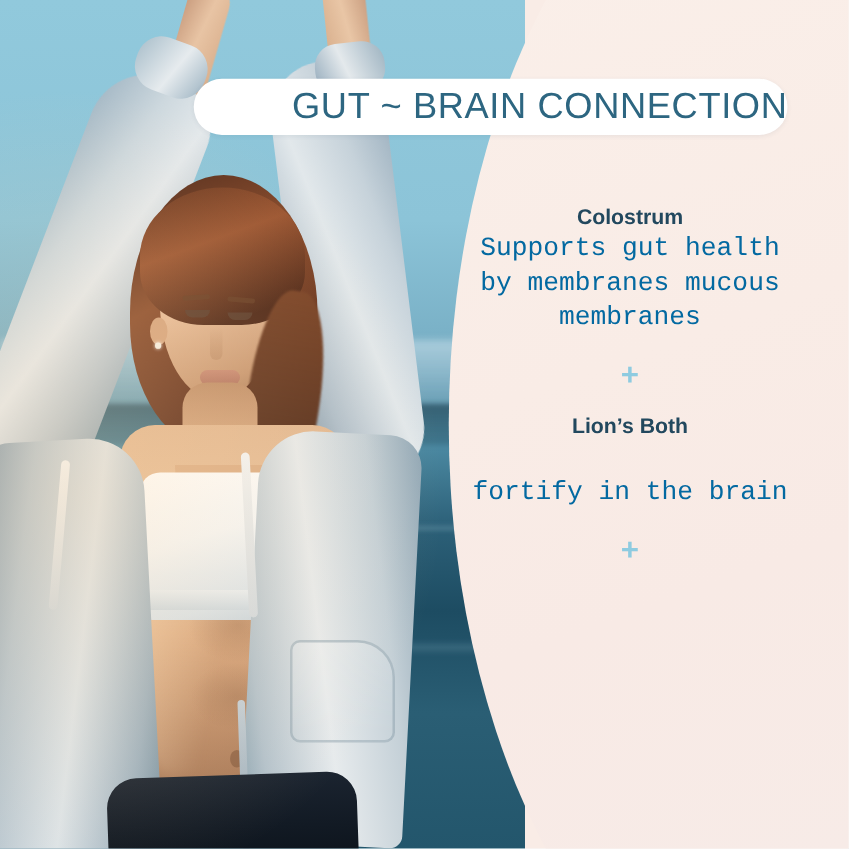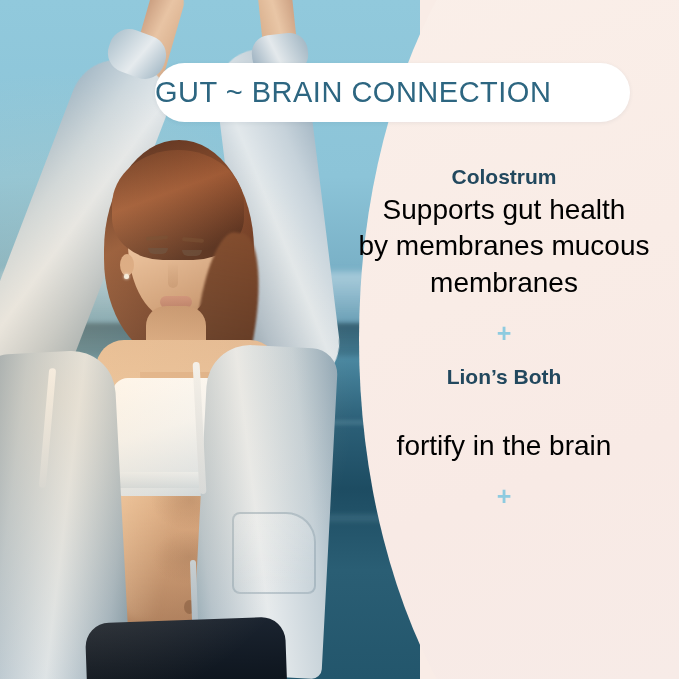--- a/index.html
+++ b/index.html
@@ -306,26 +306,26 @@
     background: linear-gradient(160deg, #faefe9 0%, #f9ece6 45%, #f8eae5 70%, #f7ebe7 100%);
     clip-path: ellipse(320px 520px at 100% 50%);
   }
 
   
   .title-pill {
     position: absolute;
     left: 155px;
     top: 63px;
     width: 475px;
-    height: 59px;
+    height: 45px;
     background: #ffffff;
     border-radius: 34px;
     display: flex;
     align-items: center;
-    justify-content: flex-start;
+    justify-content: flex-end;
     box-shadow: 0 1px 4px rgba(40,70,90,.08);
   }
   .title-text {
     font-size: 29px;
     letter-spacing: .5px;
     color: #2d6681;
     font-weight: 400;
     white-space: nowrap;
   }
 
@@ -333,32 +333,33 @@
   .content {
     position: absolute;
     left: 354px;
     top: 163px;
     width: 300px;
     text-align: center;
     color: #22485e;
   }
   .block { margin: 0; }
   .block-title {
-    font-size: 21px;
+    font-size: 17px;
     font-weight: bold;
     line-height: 1.32;
     color: #22485e;
     margin: 0 0 1px 0;
   }
   .block-body {
-    font-size: 28px;
+    font-size: 21px;
     font-weight: 400;
     line-height: 1.30;
-    color: #000000;
+    color: #0369a1;
     margin: 0;
+    font-family: Liberation Mono, monospace;
   }
   .block-body b { font-weight: bold; }
   .plus {
     font-size: 25px;
     line-height: 1;
     color: #8ecbe0;
     font-weight: 600;
     margin: 20px 0 17px 0;
   }
 </style>

